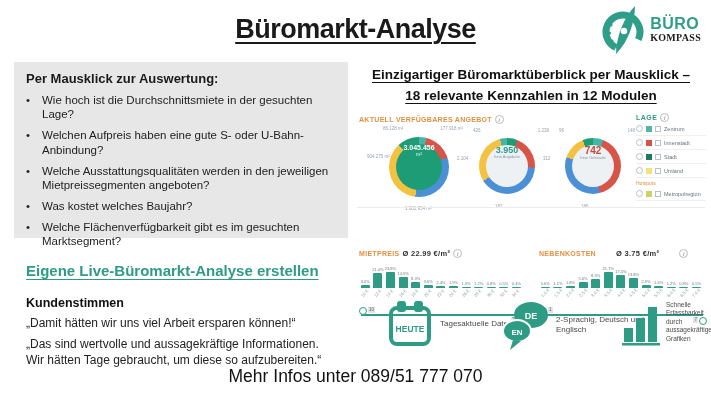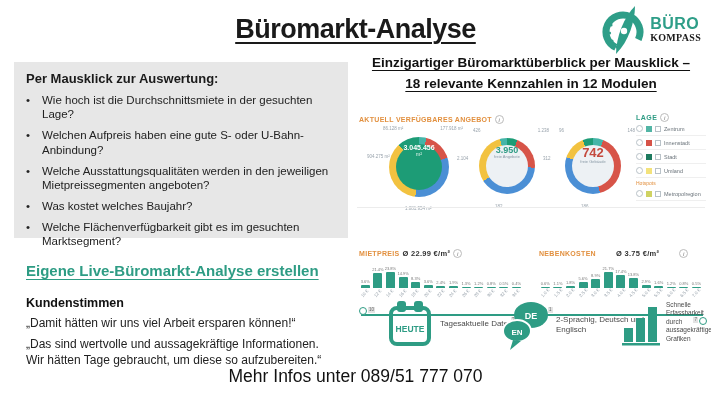--- a/index.html
+++ b/index.html
@@ -21,21 +21,21 @@
   .panel-heading{font-size:13px;font-weight:700;color:#1a1a1a;margin-bottom:7px;}
   .bullet-row{display:flex;font-size:11.5px;color:#222;margin-bottom:6.5px;line-height:1.25;}
   .bullet-dot{width:16px;flex:0 0 16px;}
   .cta-link{position:absolute;left:26px;top:262px;font-size:15px;font-weight:700;color:#2e9c84;
             text-decoration:underline;text-underline-offset:3px;cursor:pointer;}
   .kunden-heading{position:absolute;left:26px;top:296px;font-size:12.5px;font-weight:700;color:#111;}
   .quote1{position:absolute;left:26px;top:316px;width:310px;font-size:12px;color:#222;}
   .quote2{position:absolute;left:26px;top:337px;width:306px;font-size:12px;color:#222;line-height:1.3;}
 
   
-  .right-heading{position:absolute;left:355px;top:52px;width:352px;text-align:center;font-weight:700;
+  .right-heading{position:absolute;left:355px;top:64px;width:352px;text-align:center;font-weight:700;
                  font-size:13.5px;color:#111;line-height:21px;}
   .right-heading div span{text-decoration:underline;text-underline-offset:3px;}
 
   
   .dashboard{position:absolute;left:355px;top:110px;width:352px;height:180px;background:#fff;}
   .sec-head{position:absolute;font-size:7px;font-weight:700;letter-spacing:0.3px;color:#e2903f;
             display:flex;align-items:center;gap:3px;}
   .sec-avg{color:#333;font-size:7.5px;font-weight:700;}
   .info{display:inline-flex;align-items:center;justify-content:center;width:7px;height:7px;
         border:1px solid #bbb;border-radius:50%;color:#999;font-size:5px;font-style:italic;}
@@ -172,21 +172,21 @@
       </div>
     </div>
 
     <div class="donut-wrap" style="left:198px;top:18px;width:80px;height:80px;">
       <span class="co co-tl">96</span>
       <span class="co co-tr">148</span>
       <span class="co co-l">312</span>
       <span class="co co-b">186</span>
       <div class="donut" style="left: 12px; top: 10px; width: 56px; height: 56px; background: conic-gradient(rgb(69, 181, 168) 0%, rgb(69, 181, 168) 6%, rgb(215, 84, 72) 6%, rgb(215, 84, 72) 46%, rgb(75, 143, 213) 46%, rgb(75, 143, 213) 80%, rgb(242, 194, 64) 80%, rgb(242, 194, 64) 94%, rgb(29, 156, 118) 94%, rgb(29, 156, 118) 100%);">
         <div class="hole">
-          <span class="donut-value" style="color:#c44a3e;font-size:13px;">742</span>
+          <span class="donut-value" style="color:#c44a3e;font-size:10px;">742</span>
           <span class="donut-sub">freie Gebäude</span>
         </div>
       </div>
     </div>
 
     <div class="lage-panel">
       <div class="lage-head">
         <span>LAGE</span>
         <span class="info">i</span>
       </div>

